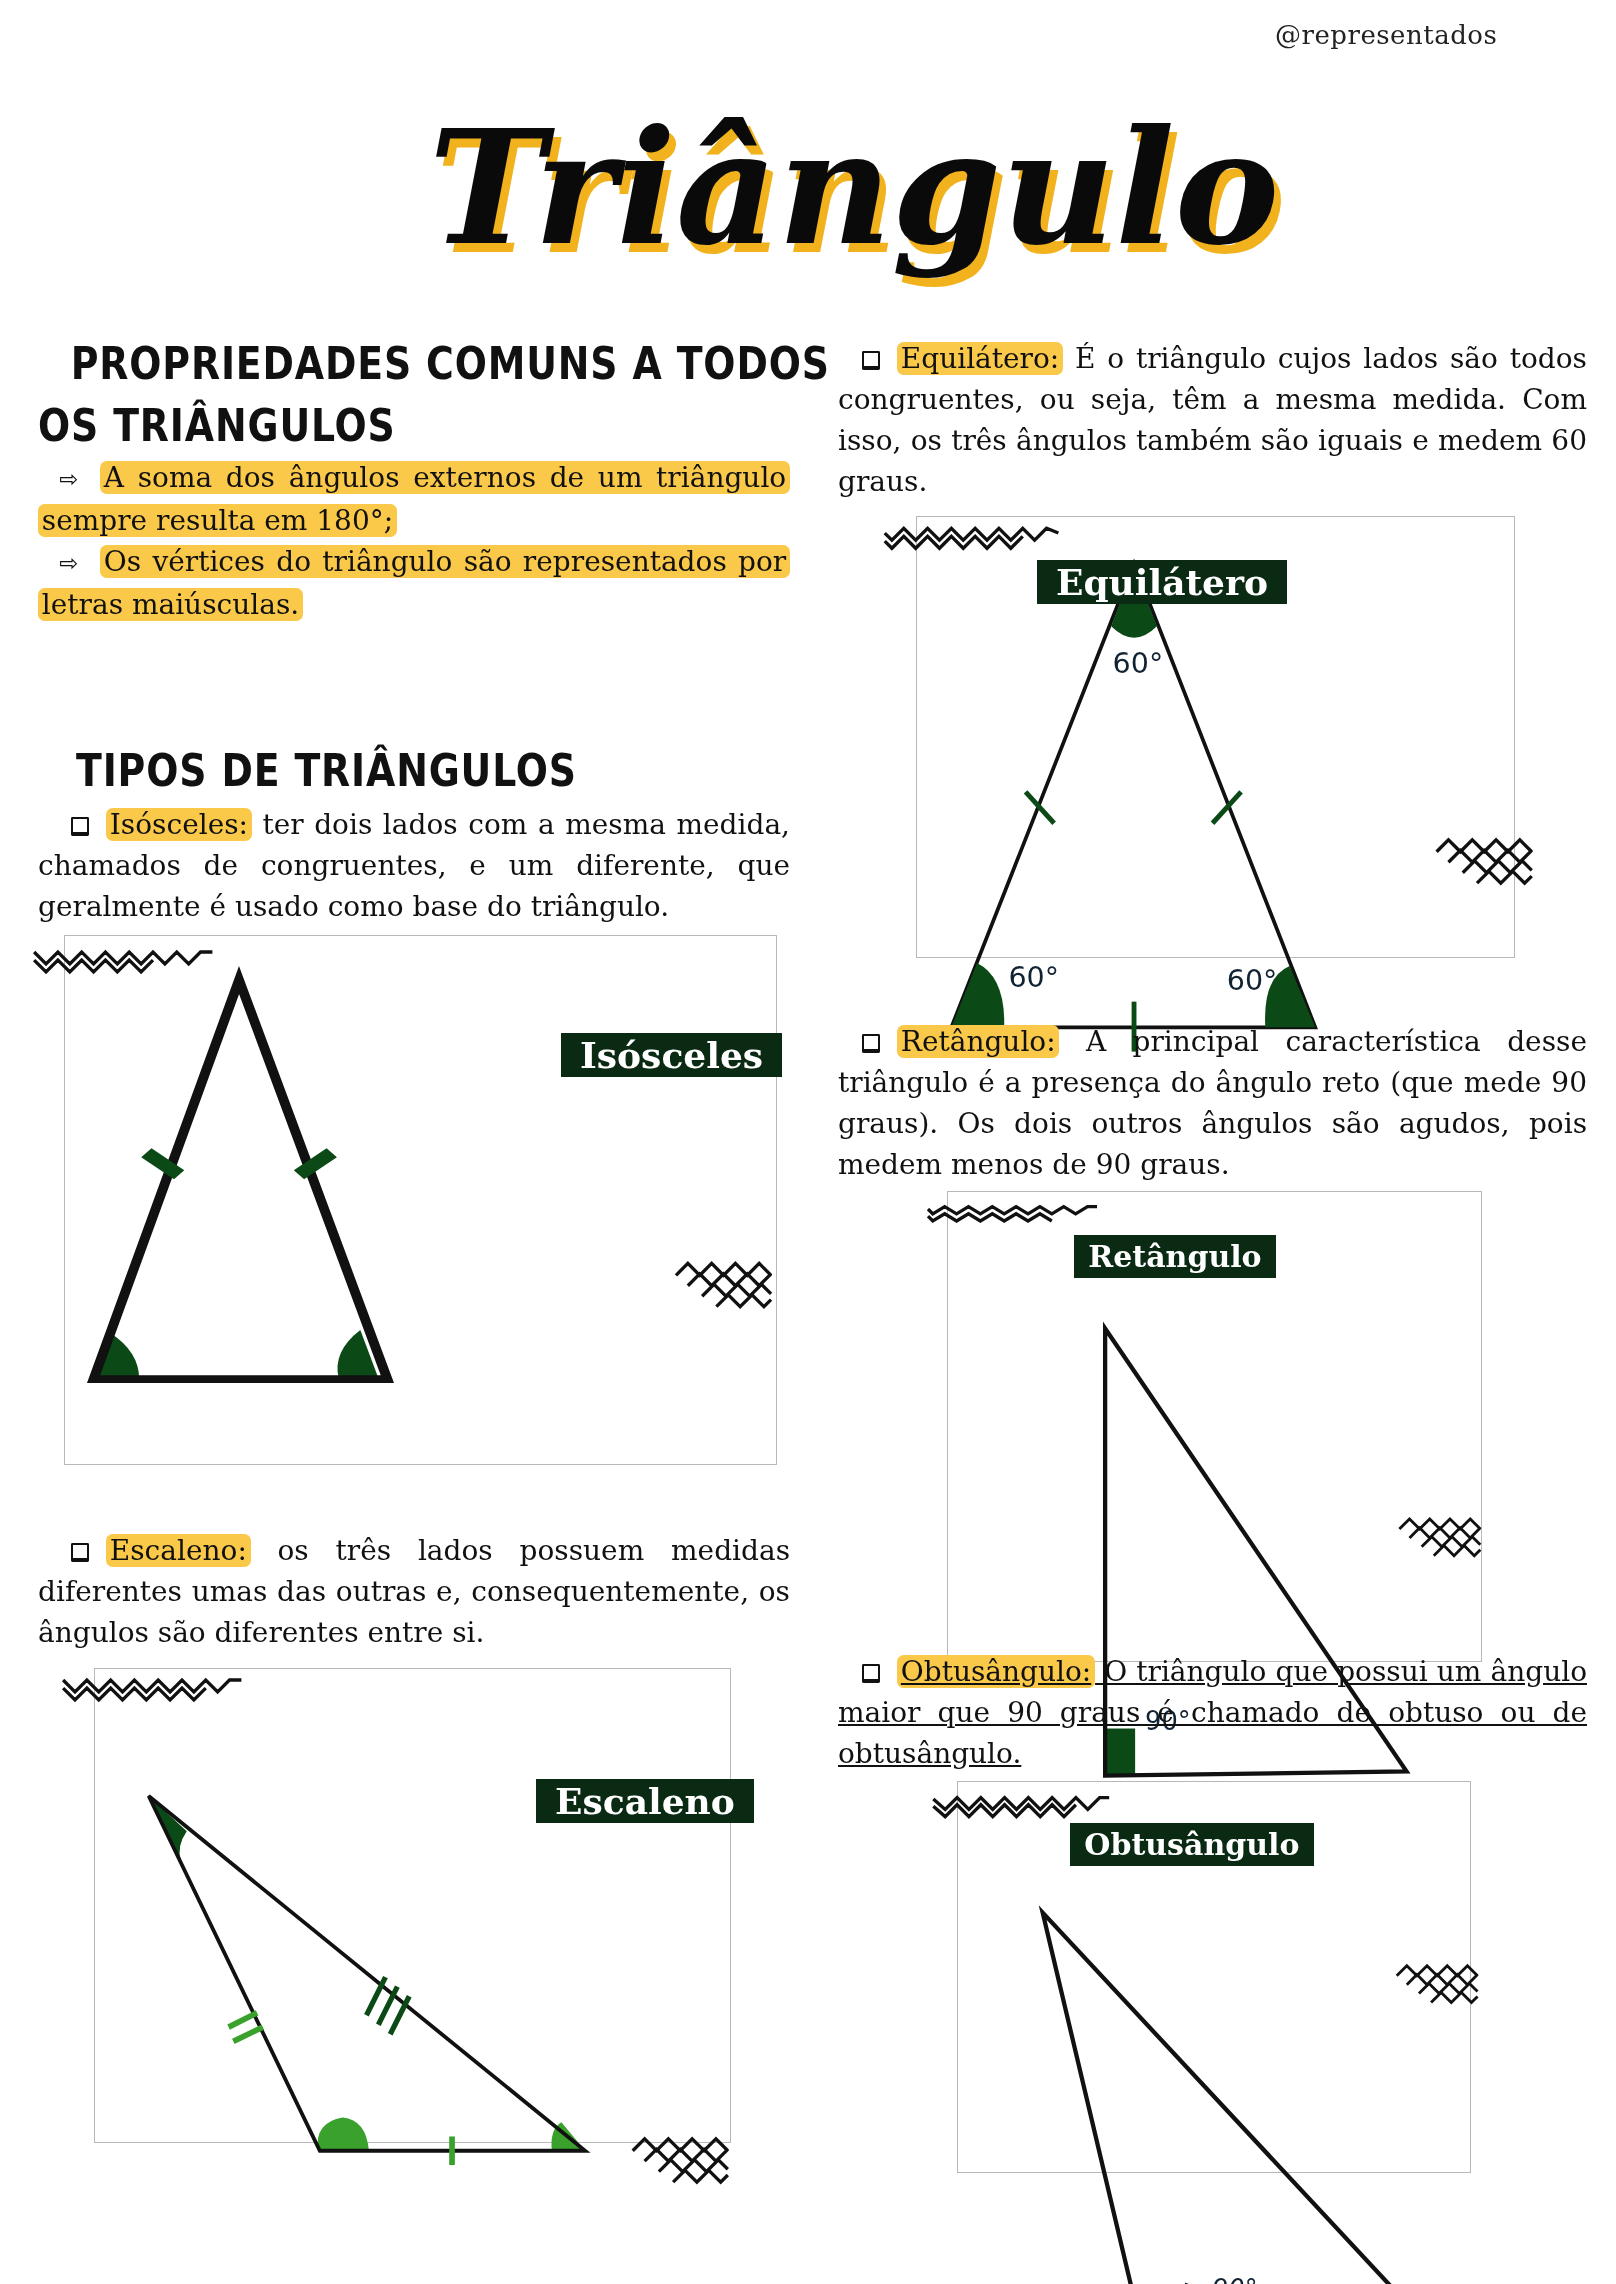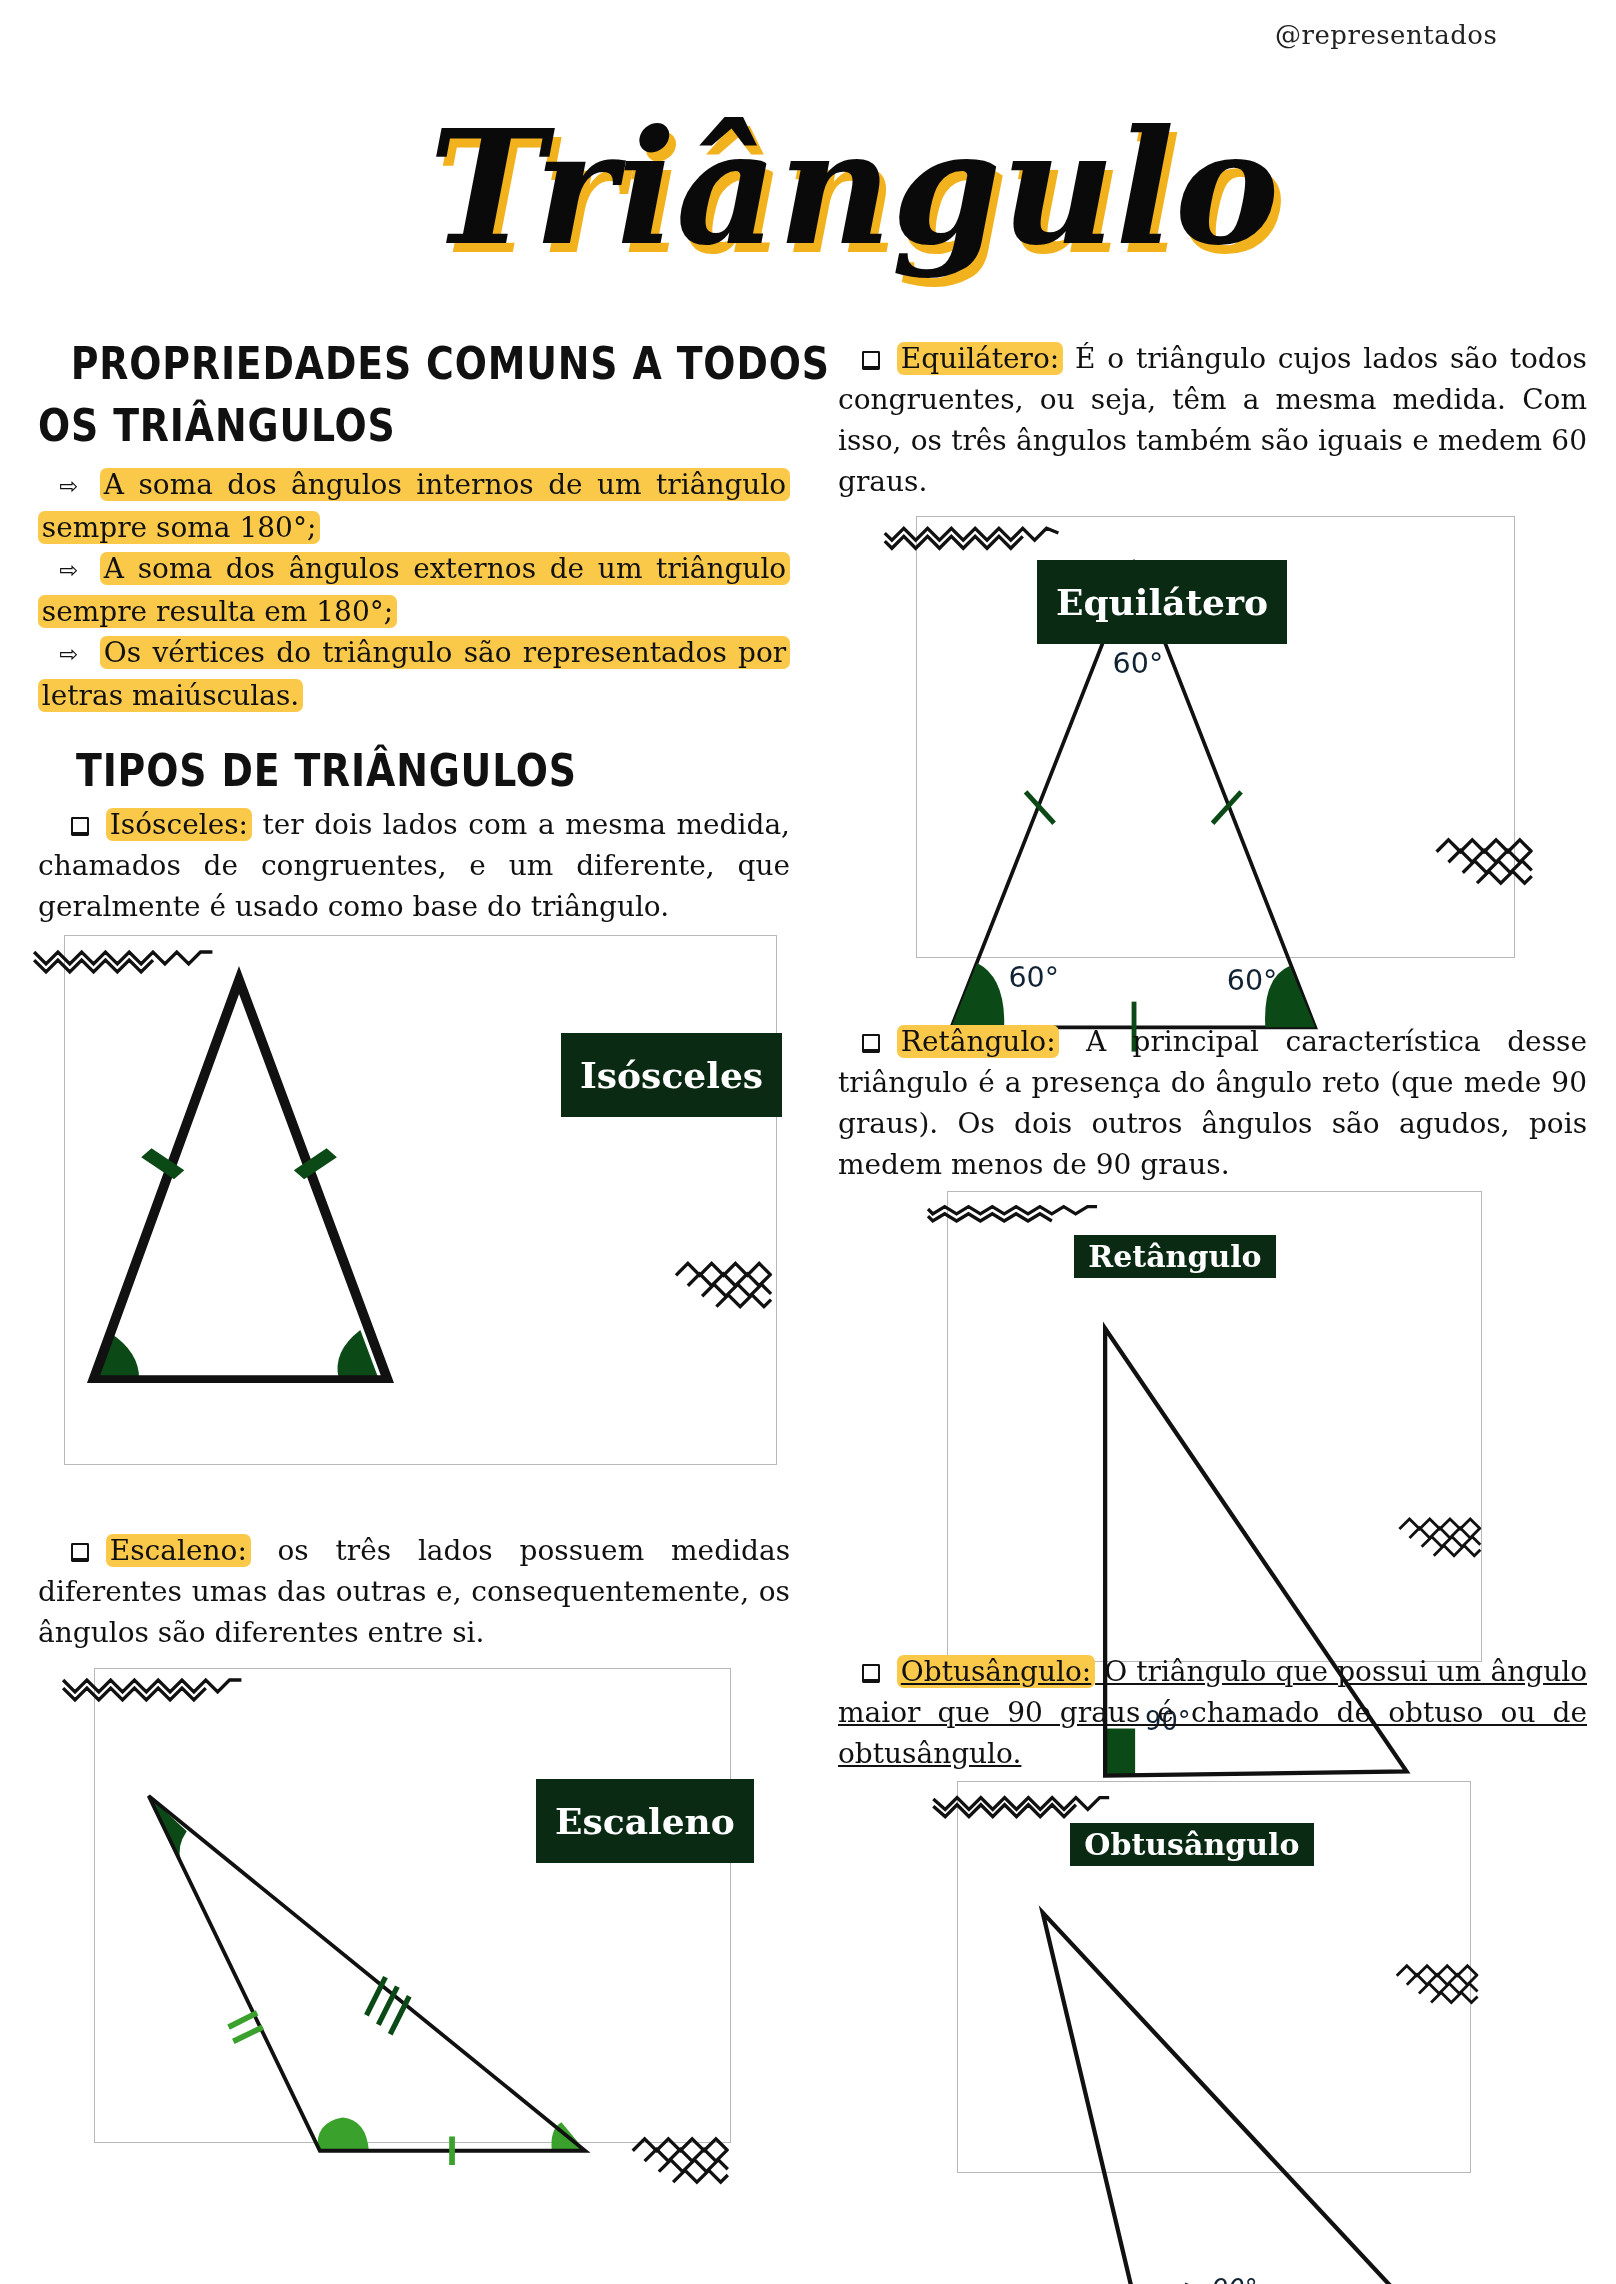--- a/index.html
+++ b/index.html
@@ -7,21 +7,21 @@
   .abs { position:absolute; }
   .handle { left:1275px; top:20px; font-family:"DejaVu Serif", serif; font-size:26px; color:#222; letter-spacing:0.5px; }
   .title { left:428px; top:71px; width:809px; height:247px; }
   .title svg text { font-family:"DejaVu Serif", serif; font-style:italic; font-weight:bold; }
   .heading { font-family:"DejaVu Sans", sans-serif; font-weight:bold; font-size:44px; line-height:62px; color:#111; letter-spacing:1px; transform:scaleX(0.86); transform-origin:left top; text-transform:uppercase; }
   .para { font-family:"DejaVu Serif", serif; font-size:28px; line-height:41px; text-align:justify; color:#111; }
   .hl { background:#fbc94a; border-radius:6.7px; padding:0 3.8px; box-decoration-break:clone; -webkit-box-decoration-break:clone; }
   .bullet-arrow { display:inline-block; width:62px; text-align:center; font-family:"DejaVu Sans", sans-serif; font-size:23px; }
   .box-check { display:inline-block; width:18px; height:19px; border:2.9px solid #111; border-bottom-width:4.8px; margin:0 17px 0 33px; vertical-align:-1.9px; box-sizing:border-box; border-radius:1.4px; }
   .figure { border:1.4px solid #b8b8b8; background:#fff; }
-  .label { background:#0b2a14; color:#fff; font-family:"DejaVu Serif", serif; font-weight:bold; font-size:36px; padding:21px 19px; white-space:nowrap; }
+  .label { background:#0b2a14; color:#fff; font-family:"DejaVu Serif", serif; font-weight:bold; font-size:36px; padding:1px 19px; white-space:nowrap; }
   .label.small { font-size:30px; padding:3.8px 14.3px; }
   .zig { stroke:#111; stroke-width:7; fill:none; }
   svg { overflow:visible; }
 </style>
 </head>
 <body>
 
 <div class="abs handle" data-name="author-handle">@representados</div>
 
 <div class="abs title" data-name="page-title">
@@ -30,23 +30,20 @@
     <text x="0" y="362" font-size="330" fill="#0a0a0a" data-name="title-text">Triângulo</text>
   </svg>
 </div>
 
 <div class="abs" style="left:38px; top:333px; width:752px;" data-name="properties-section">
   <div class="heading" style="padding-left:38px; width:904px;" data-name="properties-heading">
     <span data-name="heading-line-1">PROPRIEDADES COMUNS A TODOS</span>
   </div>
   <div class="heading" style="width:904px;" data-name="properties-heading-2">
     <span data-name="heading-line-2">OS TRIÂNGULOS</span>
-  </div>
-  <div class="para" style="margin-top:6.7px;" data-name="property-item">
-    <span class="bullet-arrow" data-name="arrow-right-outline-icon">⇨</span><span class="hl" data-name="property-text-1">A soma dos ângulos internos de um triângulo sempre soma 180°;</span>
   </div>
   <div class="para" data-name="property-item">
     <span class="bullet-arrow" data-name="arrow-right-outline-icon">⇨</span><span class="hl" data-name="property-text-2">A soma dos ângulos externos de um triângulo sempre resulta em 180°;</span>
   </div>
   <div class="para" data-name="property-item">
     <span class="bullet-arrow" data-name="arrow-right-outline-icon">⇨</span><span class="hl" data-name="property-text-3">Os vértices do triângulo são representados por letras maiúsculas.</span>
   </div>
 </div>
 
 <div class="abs heading" style="left:76px; top:740px; width:904px;" data-name="types-heading">TIPOS DE TRIÂNGULOS</div>

